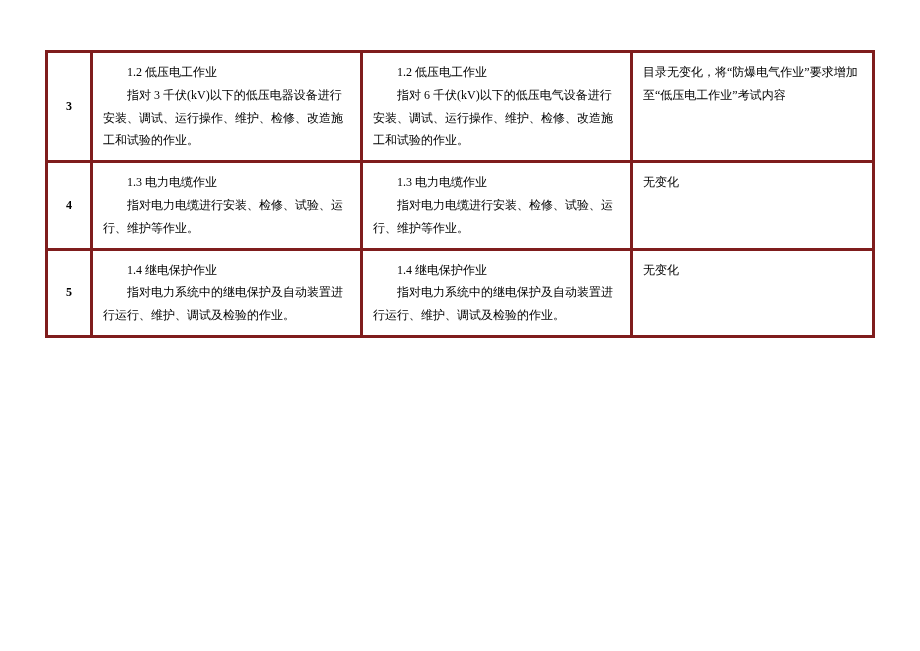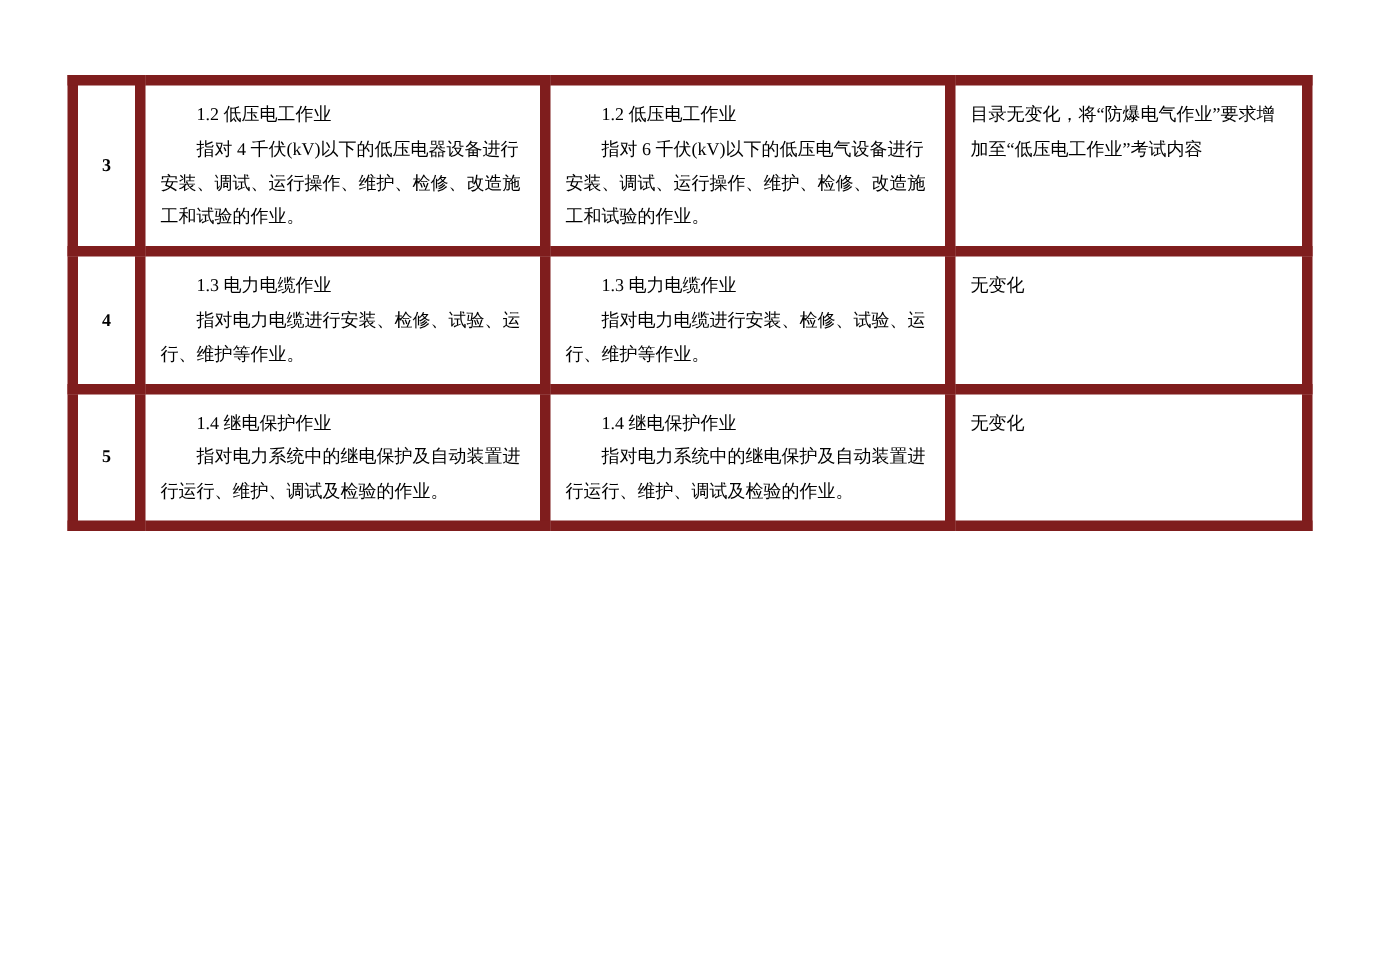--- a/index.html
+++ b/index.html
@@ -14,21 +14,21 @@
       font-size: 12px;
       color: #000000;
       width: 920px;
     }
     table {
       border-collapse: collapse;
       width: 100%;
       table-layout: fixed;
     }
     td {
-      border: 7px solid #7f1d1d;
+      border: 3px solid #7f1d1d;
       padding: 8px 10px;
       vertical-align: top;
       line-height: 1.9;
     }
     .col-num {
       width: 45px;
       text-align: center;
       vertical-align: middle;
       font-weight: bold;
     }
@@ -51,21 +51,21 @@
   </style>
 </head>
 <body>
 
 <table>
   <tbody>
     <tr>
       <td class="col-num">3</td>
       <td class="col-a">
         <div class="head-line">1.2 低压电工作业</div>
-        <div class="body-line">指对 4 千伏(kV)以下的低压电器设备进行安装、调试、运行操作、维护、检修、改造施工和试验的作业。</div>
+        <div class="body-line">指对 3 千伏(kV)以下的低压电器设备进行安装、调试、运行操作、维护、检修、改造施工和试验的作业。</div>
       </td>
       <td class="col-b">
         <div class="head-line">1.2 低压电工作业</div>
         <div class="body-line">指对 6 千伏(kV)以下的低压电气设备进行安装、调试、运行操作、维护、检修、改造施工和试验的作业。</div>
       </td>
       <td class="col-c">目录无变化，将“防爆电气作业”要求增加至“低压电工作业”考试内容</td>
     </tr>
     <tr>
       <td class="col-num">4</td>
       <td class="col-a">

